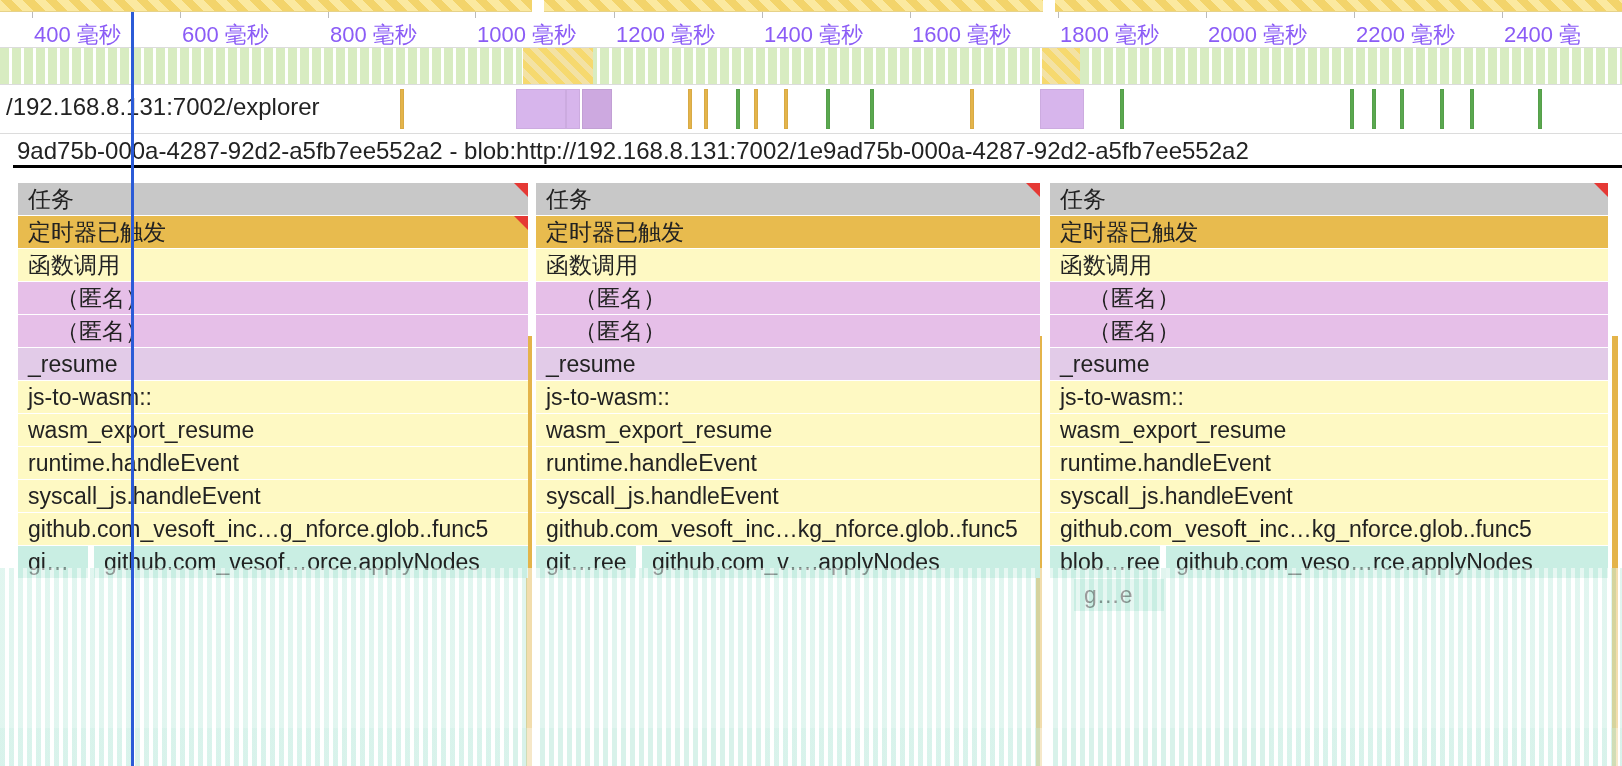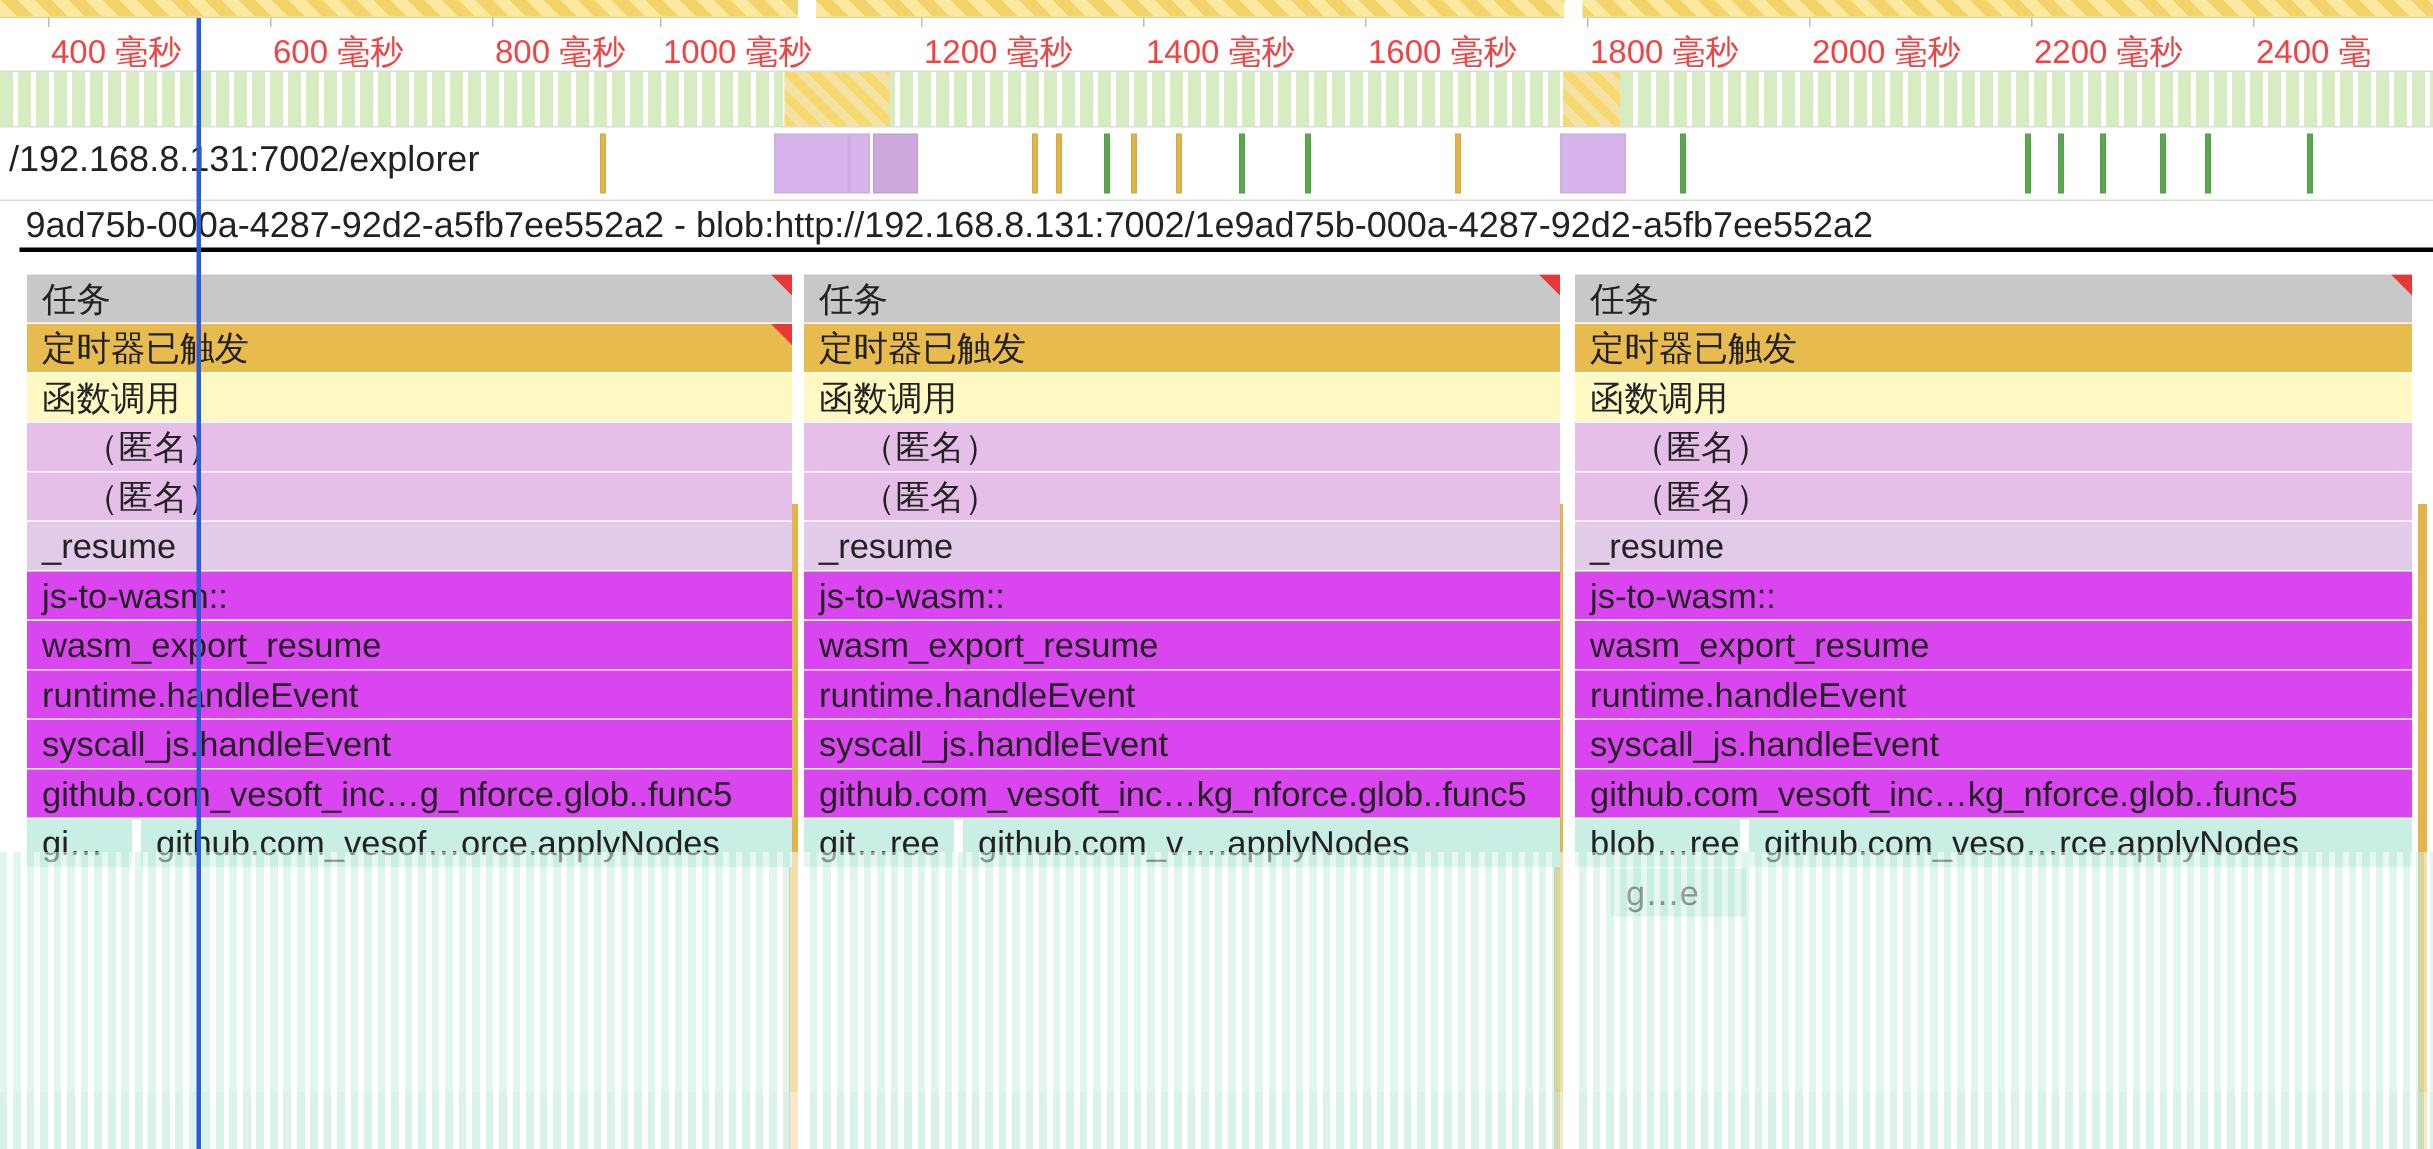--- a/index.html
+++ b/index.html
@@ -9,21 +9,21 @@
 
   
   .hatch-strip{ position:absolute; left:0; top:0; width:100%; height:12px;
     background:repeating-linear-gradient(45deg,#fbe9a0 0 8px,#f3d46b 8px 16px);
     border-bottom:1px solid #e6d28a;}
   .hatch-strip::after{content:"";position:absolute;left:532px;top:0;width:12px;height:12px;background:#fff;}
   .hatch-strip::before{content:"";position:absolute;left:1043px;top:0;width:12px;height:12px;background:#fff;}
 
   
   .ruler{ position:absolute; left:0; top:12px; width:100%; height:36px; border-bottom:1px solid #dcdcdc;}
-  .tick{ position:absolute; top:8px; font-size:22px; color:#ef4444; white-space:nowrap;}
+  .tick{ position:absolute; top:8px; font-size:22px; color:#8b5cf6; white-space:nowrap;}
   .tick:before{content:"";position:absolute;left:-2px;top:-8px;width:1px;height:6px;background:#bbb;}
 
   
   .green-band{ position:absolute; left:0; top:48px; width:100%; height:36px;
     background:
       linear-gradient(#fff,#fff) 522px 0/70px 36px no-repeat,
       linear-gradient(#fff,#fff) 1040px 0/40px 36px no-repeat,
       repeating-linear-gradient(90deg,#d8ecc1 0 9px,#fff 9px 12px);
   }
   .green-band .yellow{position:absolute;top:0;height:36px;
@@ -51,21 +51,21 @@
   .c3{ left:1050px; width:558px;}
 
   .row{ position:relative; height:33px; line-height:33px; overflow:hidden; white-space:nowrap; text-overflow:ellipsis;
         border-top:1px solid #fff; padding-left:10px; font-size:23px;}
   .row.indent{ padding-left:38px;}
   .row.grey   { background:#c8c8c8;}
   .row.gold   { background:#e8bb4e;}
   .row.goldL  { background:#fef9c3;}
   .row.plum   { background:#e6bfe8;}
   .row.plumL  { background:#e2cbe8;}
-  .row.mint   { background:#d946ef;}
+  .row.mint   { background:#fef9c3;}
   .split{ display:flex; gap:6px; height:33px;}
   .split .cell{ height:33px; line-height:33px; padding-left:10px; overflow:hidden; white-space:nowrap; text-overflow:ellipsis; font-size:23px; background:#c9eee3; border-top:1px solid #fff;}
   .rt{ position:absolute; right:0; top:0; width:0; height:0; border-left:14px solid transparent; border-top:14px solid #e53935;}
 
   
   .noise{ position:absolute; left:0; width:100%; top:400px; height:198px;
     background:repeating-linear-gradient(90deg,#c9eee3 0 5px,#fff 5px 9px);
     opacity:.55;}
   .noise2{ top:560px; height:130px; opacity:.35;}
   .noise .gap{position:absolute;top:0;height:100%;background:#fff;}
@@ -84,21 +84,21 @@
 <body>
 
 <div class="root">
 
   <div class="hatch-strip"></div>
 
   <div class="ruler">
     <span class="tick" style="left:34px">400 毫秒</span>
     <span class="tick" style="left:182px">600 毫秒</span>
     <span class="tick" style="left:330px">800 毫秒</span>
-    <span class="tick" style="left:442px">1000 毫秒</span>
+    <span class="tick" style="left:477px">1000 毫秒</span>
     <span class="tick" style="left:616px">1200 毫秒</span>
     <span class="tick" style="left:764px">1400 毫秒</span>
     <span class="tick" style="left:912px">1600 毫秒</span>
     <span class="tick" style="left:1060px">1800 毫秒</span>
     <span class="tick" style="left:1208px">2000 毫秒</span>
     <span class="tick" style="left:1356px">2200 毫秒</span>
     <span class="tick" style="left:1504px">2400 毫</span>
   </div>
 
   <div class="green-band">

